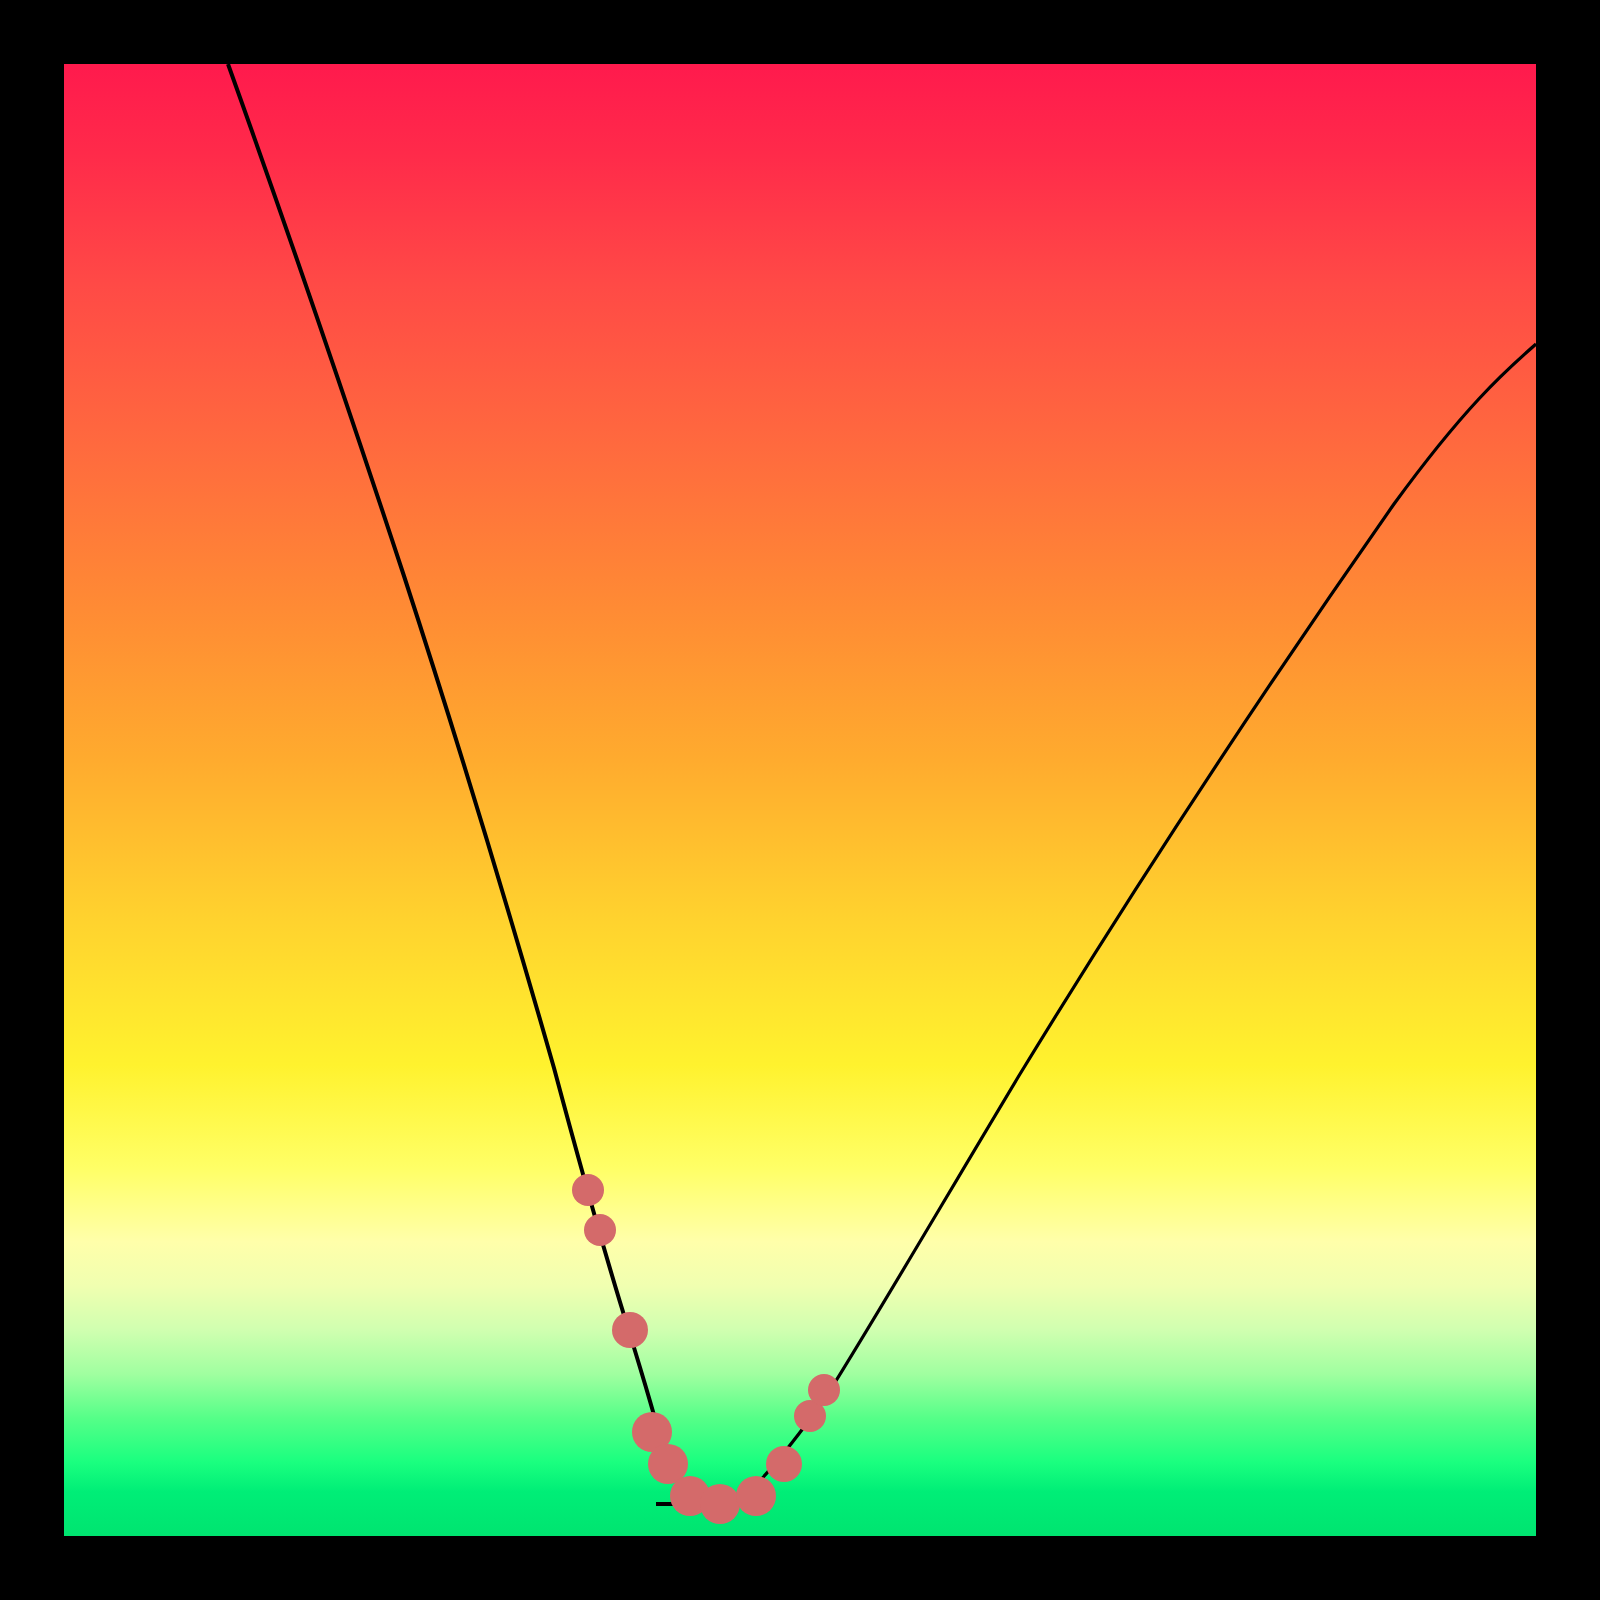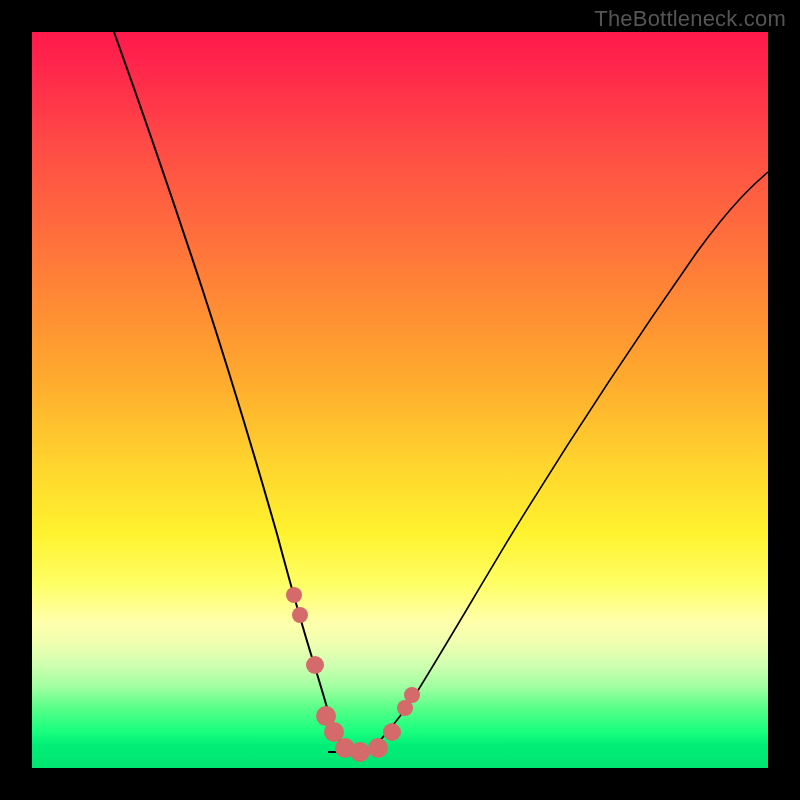--- a/index.html
+++ b/index.html
@@ -80,21 +80,20 @@
     stroke-width: 1.6;
   }
   .dot {
     fill: #d46a6a;
   }
 </style>
 </head>
 <body>
 
 <div class="frame">
-  <div class="watermark">TheBottleneck.com</div>
 
   <div class="plot-area">
     <div class="gradient-bg"></div>
 
     <svg class="curves" viewBox="0 0 736 736" preserveAspectRatio="none">
 
       <path class="curve" d="M 82 0
            C 110 78, 140 165, 170 256
            C 200 348, 225 432, 245 502
            C 260 558, 272 600, 282 632

